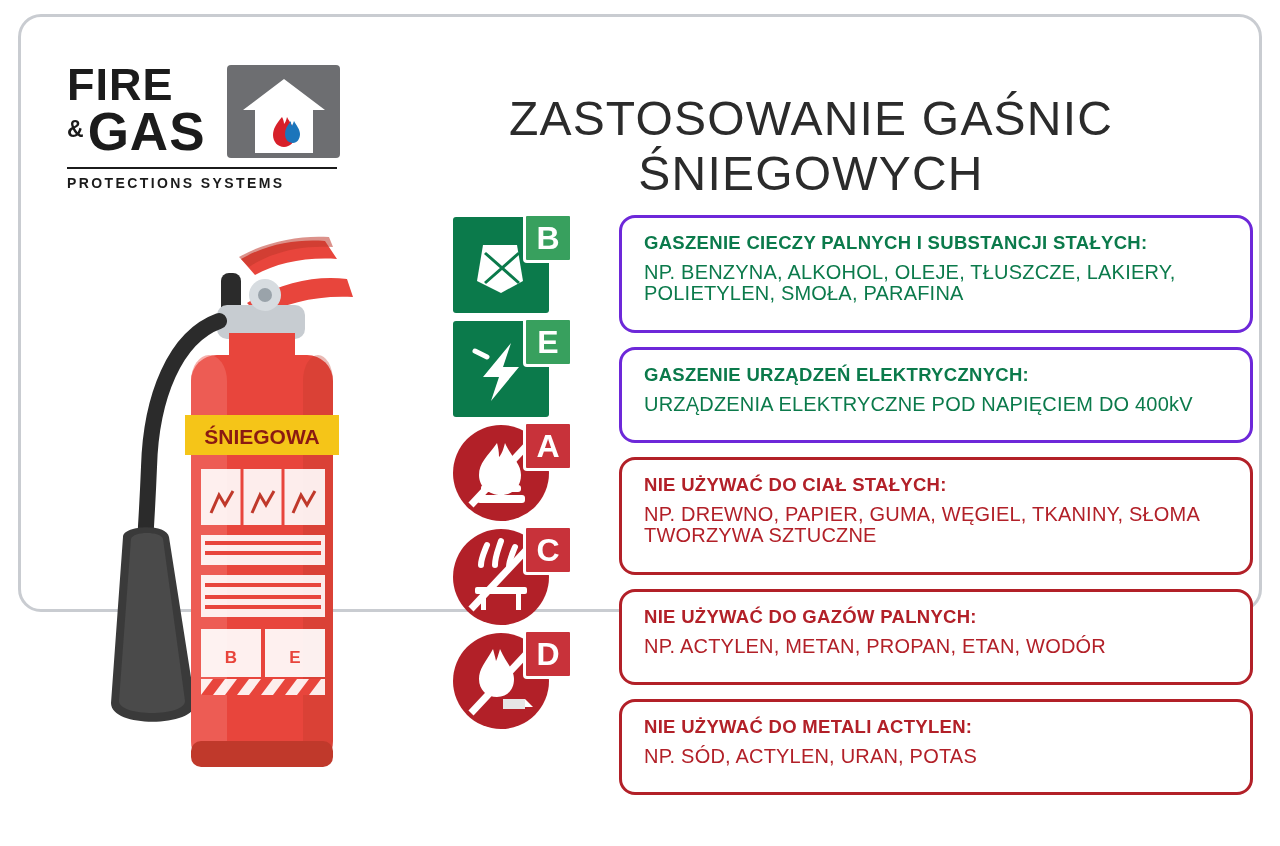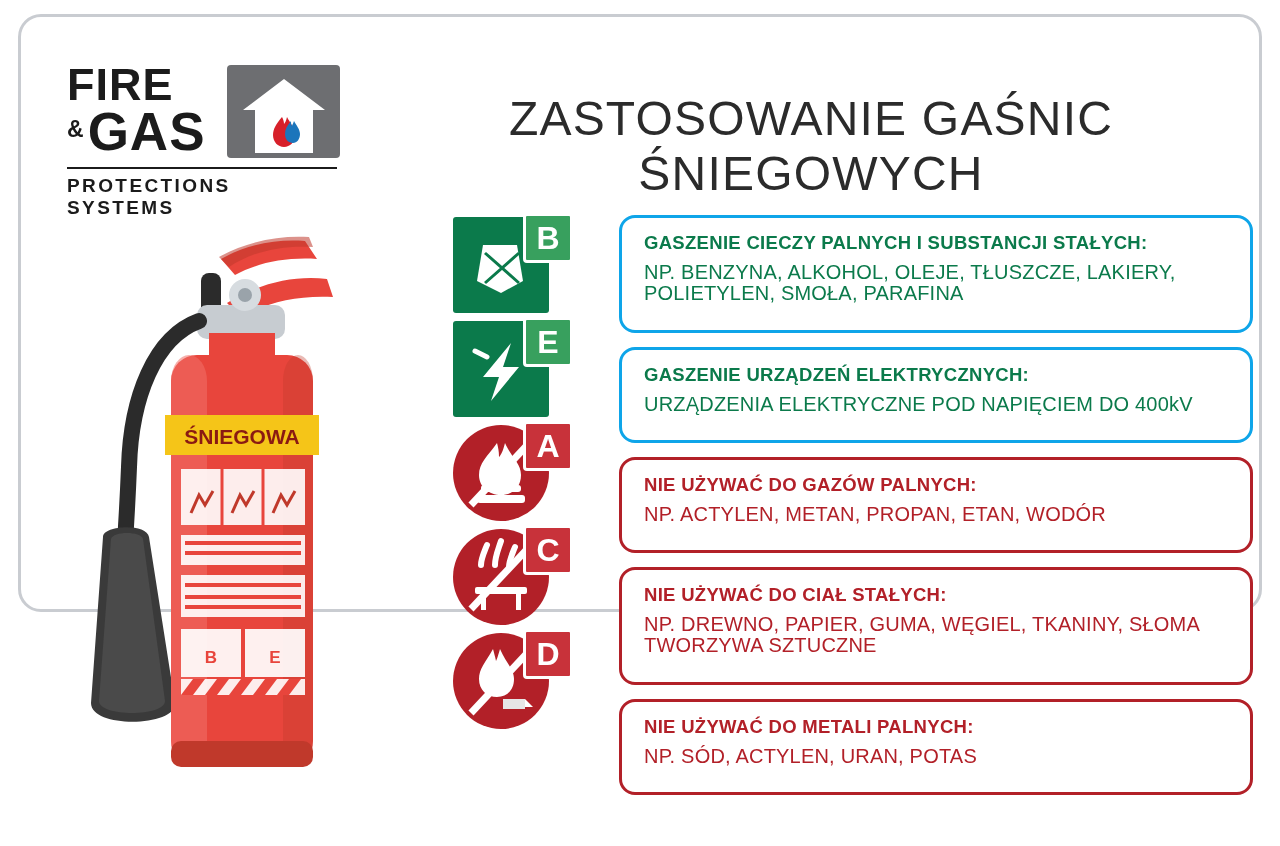--- a/index.html
+++ b/index.html
@@ -10,46 +10,46 @@
     border:3px solid #c9ccd1;border-radius:23px;background:#fff;box-sizing:border-box;padding-left:26px;
   }
 
   
   .logo{position:absolute;left:46px;top:46px;width:280px;height:135px;}
   .logo-text{position:absolute;left:0;top:0;width:150px;}
   .logo-fire{font-size:45px;font-weight:bold;letter-spacing:1px;color:#1b1b1b;line-height:44px;}
   .logo-row2{display:flex;align-items:flex-end;line-height:44px;}
   .logo-amp{font-size:23px;font-weight:bold;color:#1b1b1b;margin-right:4px;padding-bottom:3px;}
   .logo-gas{font-size:53px;font-weight:bold;letter-spacing:1px;color:#1b1b1b;}
-  .logo-sub{position:absolute;left:0;top:104px;width:270px;font-size:19px;font-weight:bold;
+  .logo-sub{position:absolute;left:0;top:104px;width:270px;font-size:14px;font-weight:bold;
      letter-spacing:2.4px;color:#1b1b1b;border-top:2px solid #1b1b1b;padding-top:6px;}
   .logo-house{position:absolute;left:160px;top:2px;width:113px;height:93px;background:#6d6e71;border-radius:4px;}
   .house-white{position:absolute;left:50%;top:12px;transform:translateX(-50%);}
 
   
   .title{position:absolute;left:355px;top:74px;width:870px;text-align:center;
      font-size:48px;letter-spacing:1.2px;color:#2b2b2b;font-weight:400;}
 
   
-  .ext-wrap{position:absolute;left:48px;top:200px;width:340px;height:600px;}
+  .ext-wrap{position:absolute;left:68px;top:200px;width:340px;height:600px;}
 
   
   .picto-col{position:absolute;left:432px;top:200px;width:140px;}
   .picto{position:relative;width:96px;height:96px;margin-bottom:8px;}
   .picto.sq{background:#0b7a4b;border-radius:3px;}
   .picto.rd{background:#b22028;border-radius:50%;}
   .picto-letter{position:absolute;left:70px;top:-4px;width:50px;height:50px;border-radius:4px;
      color:#fff;font-size:32px;font-weight:bold;display:flex;align-items:center;justify-content:center;}
   .picto.sq .picto-letter{background:#38a05e;border:3px solid #fff;box-sizing:border-box;}
   .picto.rd .picto-letter{background:#c8323a;border:3px solid #fff;box-sizing:border-box;}
   .picto .glyph{position:absolute;left:0;top:0;width:96px;height:96px;}
 
   
   .boxes{position:absolute;left:598px;top:198px;width:634px;}
-  .box{position:relative;box-sizing:border-box;border:3px solid #0ea5e9;border-radius:16px;
+  .box{position:relative;box-sizing:border-box;border:3px solid #6d28d9;border-radius:16px;
      padding:14px 20px 12px 22px;margin-bottom:14px;background:#fff;}
   .box.red{border-color:#b22028;}
   .box h3{margin:0 0 8px 0;font-size:18.5px;font-weight:bold;color:#0b7a4b;letter-spacing:.3px;}
   .box.red h3{color:#b22028;}
   .box p{margin:0;font-size:20px;color:#0b7a4b;line-height:21px;letter-spacing:.2px;}
   .box.red p{color:#b22028;}
   .b1{height:118px;}
   .b2{height:96px;}
   .b3{height:118px;}
   .b4{height:96px;}
@@ -194,30 +194,30 @@
     <div class="box b1">
       <h3>GASZENIE CIECZY PALNYCH I SUBSTANCJI STAŁYCH:</h3>
       <p>NP. BENZYNA, ALKOHOL, OLEJE, TŁUSZCZE, LAKIERY, POLIETYLEN, SMOŁA, PARAFINA</p>
     </div>
 
     <div class="box b2">
       <h3>GASZENIE URZĄDZEŃ ELEKTRYCZNYCH:</h3>
       <p>URZĄDZENIA ELEKTRYCZNE POD NAPIĘCIEM DO 400kV</p>
     </div>
 
+    <div class="box red b3">
+      <h3>NIE UŻYWAĆ DO CIAŁ STAŁYCH:</h3>
+      <p>NP. DREWNO, PAPIER, GUMA, WĘGIEL, TKANINY, SŁOMA TWORZYWA SZTUCZNE</p>
+    </div>
+
     <div class="box red b4">
       <h3>NIE UŻYWAĆ DO GAZÓW PALNYCH:</h3>
       <p>NP. ACTYLEN, METAN, PROPAN, ETAN, WODÓR</p>
     </div>
 
-    <div class="box red b3">
-      <h3>NIE UŻYWAĆ DO CIAŁ STAŁYCH:</h3>
-      <p>NP. DREWNO, PAPIER, GUMA, WĘGIEL, TKANINY, SŁOMA TWORZYWA SZTUCZNE</p>
-    </div>
-
     <div class="box red b5">
-      <h3>NIE UŻYWAĆ DO METALI PALNYCH:</h3>
+      <h3>NIE UŻYWAĆ DO METALI ACTYLEN:</h3>
       <p>NP. SÓD, ACTYLEN, URAN, POTAS</p>
     </div>
 
   </div>
 
 </div>
 
 </body></html>

